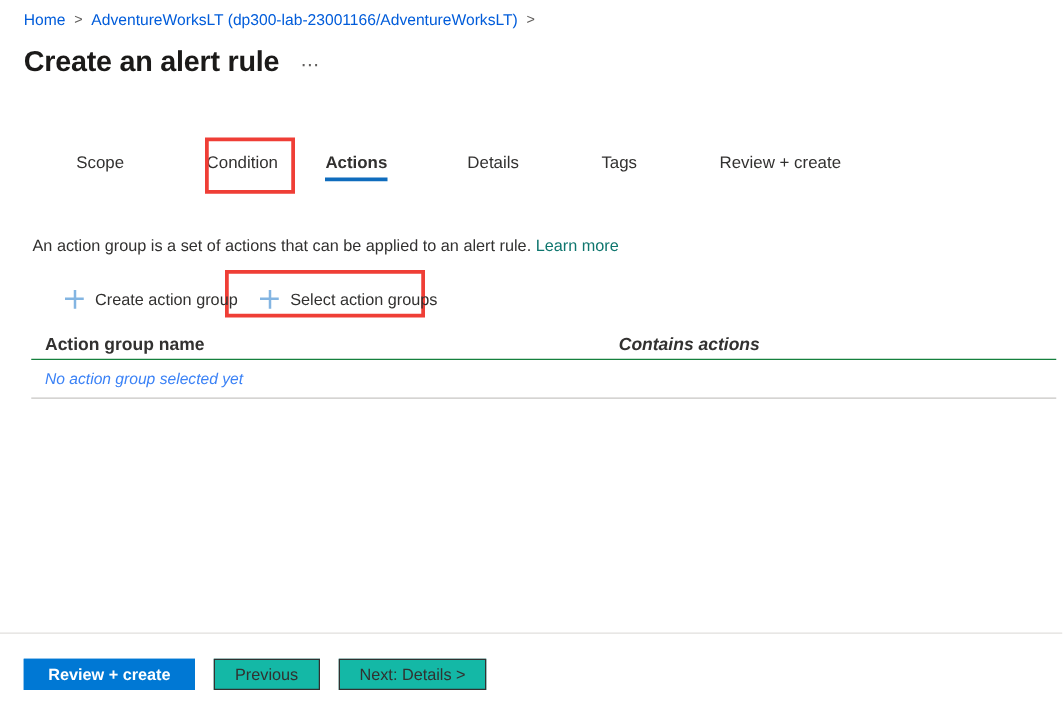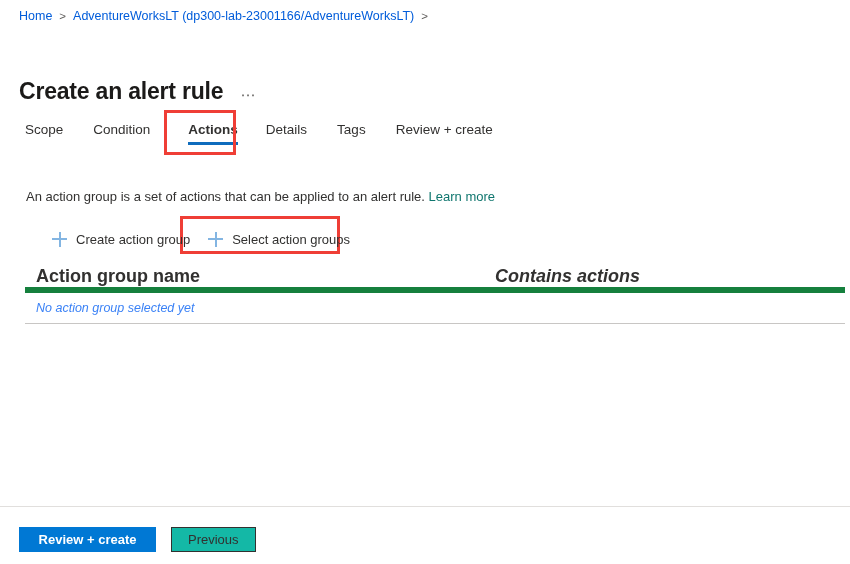--- a/index.html
+++ b/index.html
@@ -38,21 +38,20 @@
     font-size: 11.5px;
   }
 
   
   .title-row {
     position: absolute;
     left: 19px;
     top: 34px;
     display: flex;
     align-items: flex-end;
-    margin-top: 42px;
   }
   .page-title {
     font-size: 23px;
     font-weight: 600;
     letter-spacing: -0.2px;
     color: #1b1a19;
     line-height: 30px;
   }
   .ellipsis-menu {
     margin-left: 17px;
@@ -75,20 +74,21 @@
   }
   .tab {
     position: relative;
     font-size: 13.5px;
     color: #323130;
     line-height: 18px;
     padding: 3px 0 10px 0;
     margin-right: 30px;
     cursor: pointer;
     white-space: nowrap;
+    margin-left: 36px;
   }
   .tab:last-child { margin-right: 0; }
   .tab.selected {
     font-weight: 600;
   }
   .tab.selected::after {
     content: "";
     position: absolute;
     left: 0;
     right: 0;
@@ -182,23 +182,23 @@
   
   .grid {
     position: absolute;
     left: 25px;
     top: 262px;
     width: 820px;
   }
   .grid-head {
     display: flex;
     height: 25px;
-    align-items: flex-end;
-    border-bottom: 6px solid #15803d;
-    font-size: 18px;
+    align-items: center;
+    border-bottom: 1px solid #15803d;
+    font-size: 14px;
     font-weight: 600;
     color: #323130;
   }
   .grid-row {
     display: flex;
     height: 30px;
     align-items: center;
     border-bottom: 1px solid #c8c6c4;
     font-size: 12.5px;
   }
@@ -302,13 +302,14 @@
   <div class="grid-row">
     <div class="col-name empty-text">No action group selected yet</div>
     <div class="col-actions"></div>
   </div>
 </div>
 
 <div class="footer-divider"></div>
 <div class="footer">
   <button class="btn btn-primary">Review + create</button>
   <button class="btn btn-default">Previous</button>
+  <button class="btn btn-default">Next: Details &gt;</button>
 </div>
 
 </body></html>

